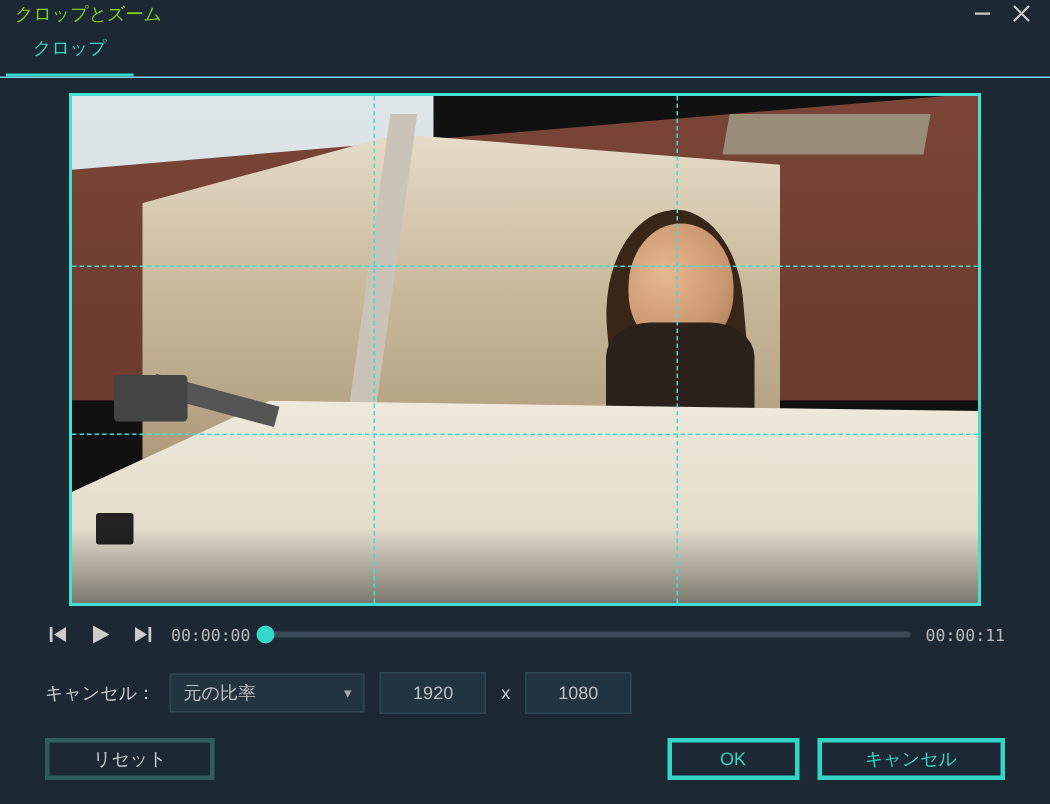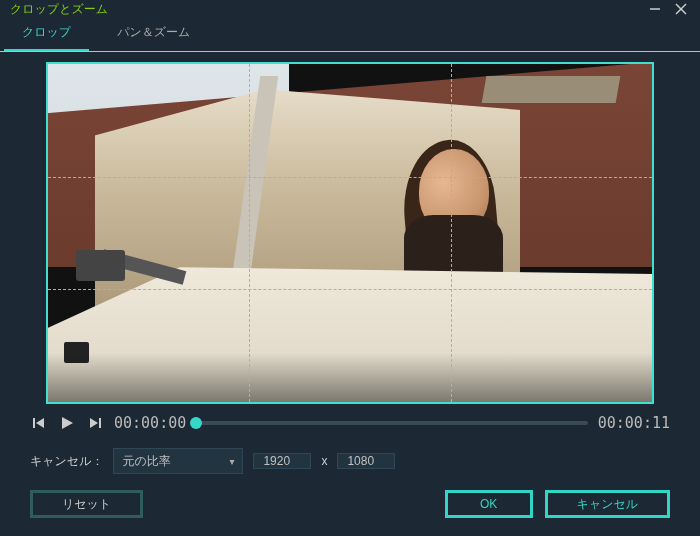--- a/index.html
+++ b/index.html
@@ -43,29 +43,29 @@
 .corner.bl { left:-2px; bottom:-2px; border-right:none; border-top:none; }
 .corner.br { right:-2px; bottom:-2px; border-left:none; border-top:none; }
 .gridline { position:absolute; border-color:#3fe0d0; }
 .gv1, .gv2 { top:0; bottom:0; border-left:1px dashed #3fe0d0; }
 .gv1 { left:33.33%; } .gv2 { left:66.66%; }
 .gh1, .gh2 { left:0; right:0; border-top:1px dashed #3fe0d0; }
 .gh1 { top:33.33%; } .gh2 { top:66.66%; }
 
 .playbar { display:flex; align-items:center; padding: 4px 30px 6px; gap:10px; }
 .pbtn { color:#ccc; cursor:pointer; display:flex; align-items:center; justify-content:center; width:18px; height:18px; }
-.time { color:#bbb; font-family: monospace; font-size:15px; }
+.time { color:#bbb; font-family: monospace; font-size:11px; }
 .slider { flex:1; height: 4px; background:#3a4a56; position:relative; border-radius:2px; }
 .slider .knob { position:absolute; left:0; top:50%; transform:translate(-50%,-50%); width:12px; height:12px; border-radius:50%; background:#35d8c8; }
 
 .controls { display:flex; align-items:center; padding: 10px 30px; gap:10px; }
 .label { color:#ccc; }
 .select { display:flex; align-items:center; background:#233441; border:1px solid #2f4654; height:26px; padding:12px 8px; min-width:130px; justify-content:space-between; cursor:pointer; }
 .select .chev { font-size:10px; color:#aaa; }
-.numbox { background:#233441; border:1px solid #2f4654; height:16px; padding:0 9px; display:flex; align-items:center; min-width:58px; }
+.numbox { background:#233441; border:1px solid #2f4654; height:28px; padding:0 21px; display:flex; align-items:center; min-width:58px; }
 .xsep { color:#ccc; }
 
 .footer { display:flex; align-items:center; padding: 6px 30px 18px; }
 .btn { height:28px; border:3px solid #f0abfc; background:transparent; color:#ccc; display:flex; align-items:center; justify-content:center; padding:0 29px; cursor:pointer; font-size:12px; }
 .btn.primary { border-color:#33d6c6; color:#33d6c6; min-width:88px; }
 .btn.reset { border-color:#2f5d5e; color:#ccc; min-width:70px; }
 .spacer { flex:1; }
 .gap { width:12px; }
 </style>
 </head>
@@ -83,21 +83,20 @@
     <div class="winbtn">
       <svg width="12" height="12">
           <line x1="1" y1="1" x2="11" y2="11" stroke="#ccc" stroke-width="1.5"></line>
           <line x1="11" y1="1" x2="1" y2="11" stroke="#ccc" stroke-width="1.5"></line>
         </svg>
     </div>
   </div>
 
   <div class="tabs">
     <div class="tab active">クロップ</div>
-    <div class="tab">パン＆ズーム</div>
   </div>
 
   <div class="preview-wrap">
     <div class="preview">
       <div class="frame">
         <div class="sky"></div>
         <div class="cab-top"></div>
         <div class="windshield"></div>
         <div class="sunvisor"></div>
         <div class="pillar"></div>

